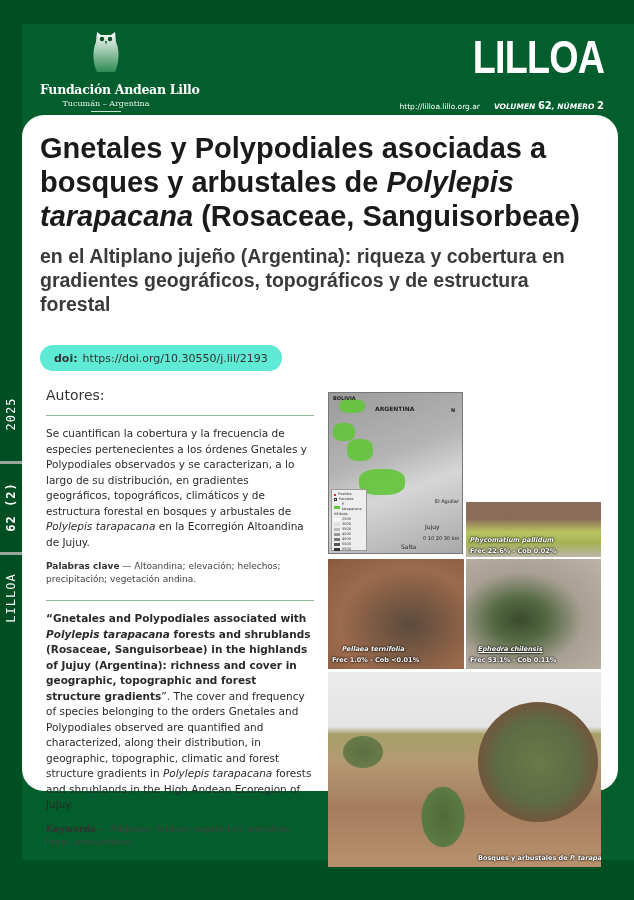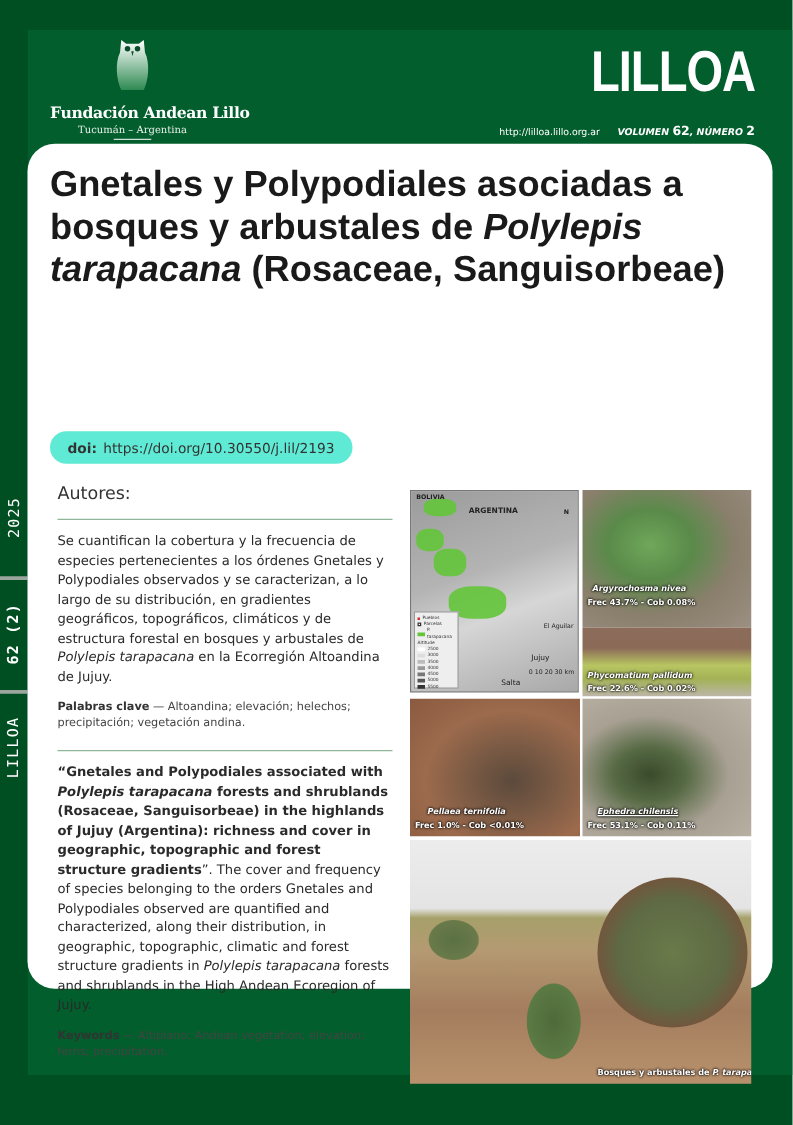--- a/index.html
+++ b/index.html
@@ -153,20 +153,21 @@
     <b>62</b>,
     <span>NÚMERO</span>
     <b>2</b>
   </span>
 </div>
 
 <div class="card">
   <h1 class="title">
     <span>Gnetales y Polypodiales asociadas a bosques y arbustales de </span><i>Polylepis tarapacana</i><span> (Rosaceae, Sanguisorbeae)</span>
   </h1>
+  <h2 class="subtitle">en el Altiplano jujeño (Argentina): riqueza y cobertura en gradientes geográficos, topográficos y de estructura forestal</h2>
 
   <div class="doi">
     <b>doi:</b>
     <span>https://doi.org/10.30550/j.lil/2193</span>
   </div>
 
   <div class="left-col">
     <div class="authors-label">Autores:</div>
     <div class="divider"></div>
 
@@ -238,24 +239,20 @@
           <span>5000</span>
         </div>
       <div>
           <span class="sw" style="background:#333;"></span>
           <span>5500</span>
         </div>
     </div>
     <div class="map-label" style="left:94px;top:142px;">0  10  20  30 km</div>
   </div>
 
-  <div class="photo p1">
-    <div class="cap" style="top:75px;left:8px;"><i>Argyrochosma nivea</i></div>
-    <div class="cap" style="top:86px;">Frec 43.7% - Cob 0.08%</div>
-  </div>
   <div class="photo p2">
     <div class="cap" style="top:34px;"><i>Phycomatium pallidum</i></div>
     <div class="cap" style="top:45px;">Frec 22.6% - Cob 0.02%</div>
   </div>
   <div class="photo p3">
     <div class="cap" style="top:86px;left:14px;"><i>Pellaea ternifolia</i></div>
     <div class="cap" style="top:97px;">Frec 1.0% - Cob &lt;0.01%</div>
   </div>
   <div class="photo p4">
     <div class="cap" style="top:86px;left:12px;text-decoration:underline;"><i>Ephedra chilensis</i></div>

